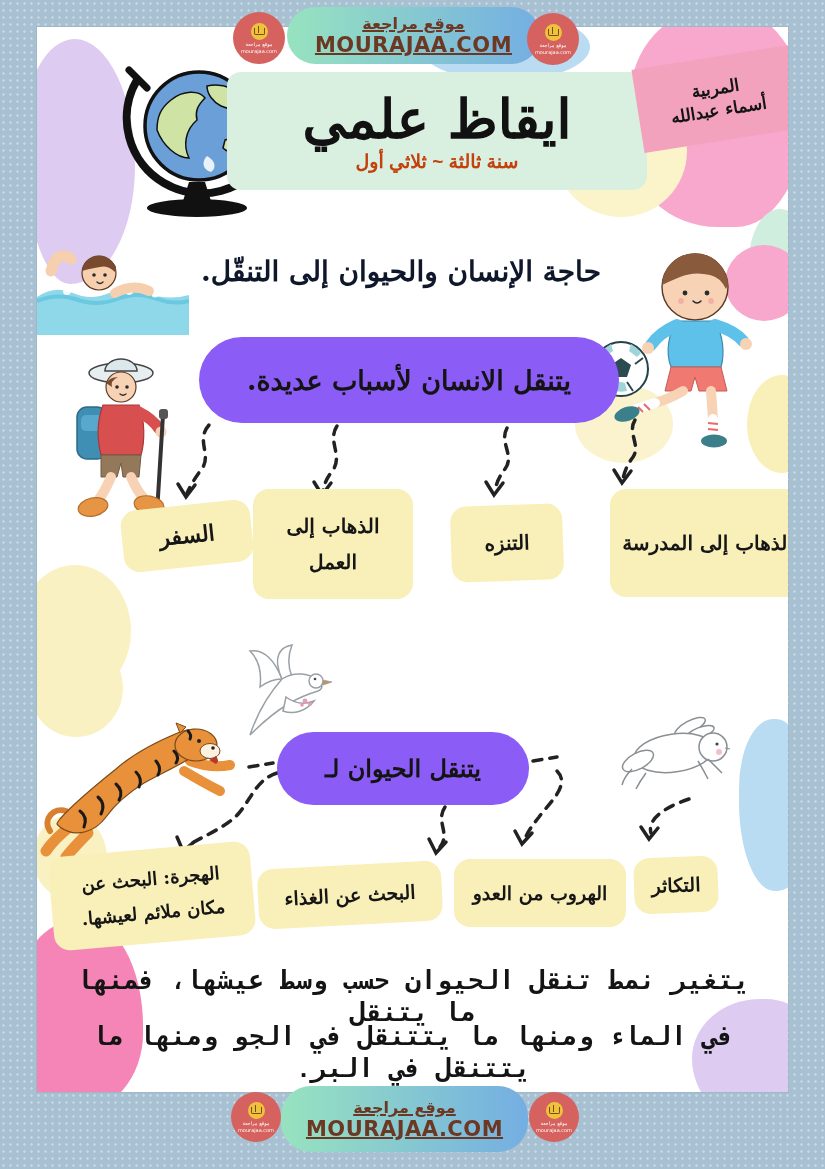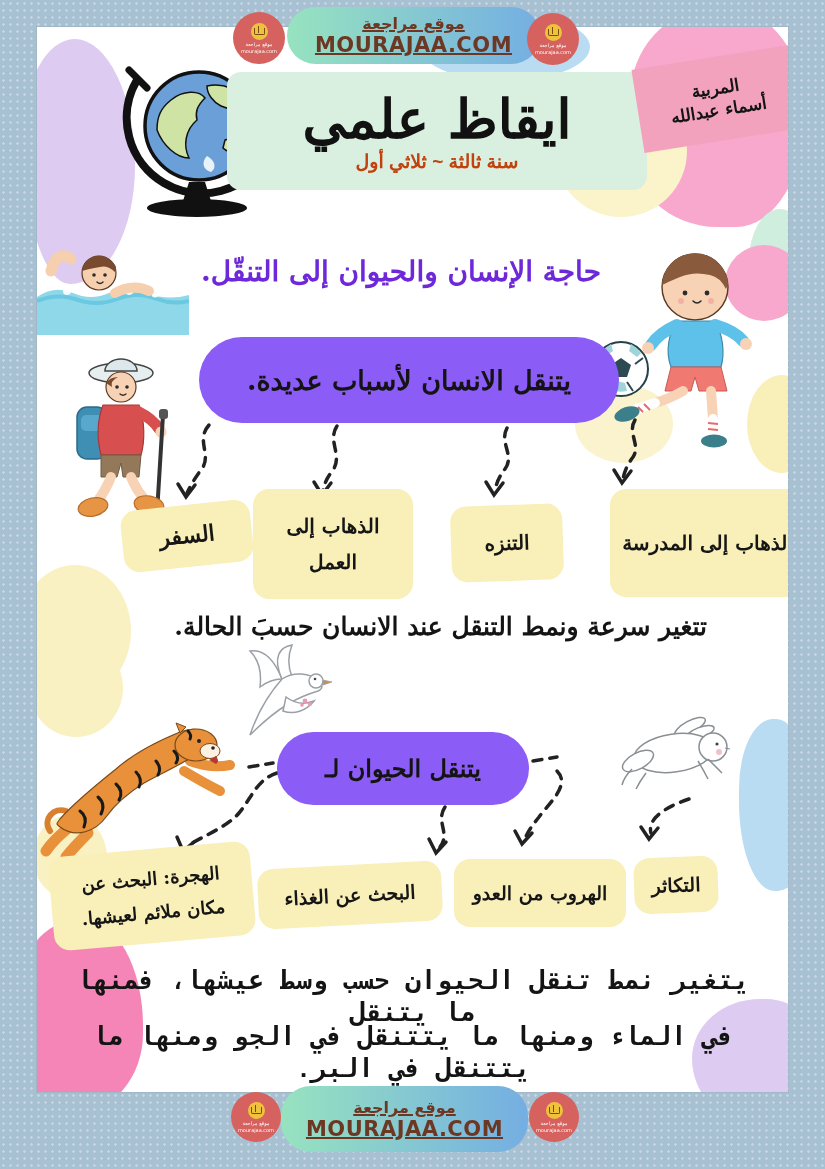--- a/index.html
+++ b/index.html
@@ -61,21 +61,21 @@
   .globe-wrap{position:absolute;left:62px;top:33px;z-index:3;}
   .badge{
     position:absolute;left:600px;top:30px;width:160px;height:84px;background:#f2a2bd;z-index:2;
     transform:rotate(-9deg);display:flex;flex-direction:column;align-items:center;justify-content:center;
     direction:rtl;text-align:center;
   }
   .badge .b1,.badge .b2{font-family:"DejaVu Serif", serif;font-weight:bold;color:#141414;font-size:17px;line-height:22px;}
   
   .heading{
     position:absolute;left:128px;top:228px;width:472px;z-index:3;direction:rtl;text-align:center;
-    font-family:"DejaVu Serif", serif;font-size:28px;font-weight:bold;color:#6d28d9;
+    font-family:"DejaVu Serif", serif;font-size:28px;font-weight:bold;color:#0f172a;
   }
   .ypill{
     position:absolute;background:#8b5cf6;z-index:3;display:flex;align-items:center;justify-content:center;
     direction:rtl;font-family:"DejaVu Serif", serif;font-weight:bold;color:#141414;
   }
   .pill-human{left:162px;top:310px;width:420px;height:86px;border-radius:44px;font-size:27px;}
   .pill-animal{left:240px;top:705px;width:252px;height:73px;border-radius:38px;font-size:24px;}
   .ybox{
     position:absolute;background:#f9efb9;z-index:3;border-radius:16px;box-sizing:border-box;
     display:flex;align-items:center;justify-content:center;text-align:center;direction:rtl;
@@ -270,21 +270,20 @@
         <path d="M478,804 L485,817 L495,806"></path>
         <path d="M604,800 L612,812 L621,801"></path>
       </g>
     </svg>
 
     <div class="ybox bx-school">الذهاب إلى المدرسة</div>
     <div class="ybox bx-outing">التنزه</div>
     <div class="ybox bx-work">الذهاب إلى العمل</div>
     <div class="ybox bx-travel">السفر</div>
 
-    <div class="note">تتغير سرعة ونمط التنقل عند الانسان حسبَ الحالة.</div>
 
     <div class="illus dove">
       <svg width="118" height="110" viewBox="0 0 118 110">
         <g fill="#ffffff" stroke="#9aa0a6" stroke-width="1.5">
           <path d="M60,38 C52,18 42,8 28,10 C36,18 40,30 38,46 C46,40 54,38 60,38 Z"></path>
           <path d="M60,38 C50,16 58,6 70,4 C66,14 66,26 70,36 Z"></path>
           <path d="M60,38 C72,30 88,32 97,40 C101,44 101,48 96,50 C86,53 76,57 66,63 C53,71 40,82 28,94 C34,76 44,56 60,38 Z"></path>
           <path d="M64,56 C72,62 82,64 92,60 C84,70 72,74 61,70 Z"></path>
           <circle cx="94" cy="40" r="7"></circle>
         </g>

